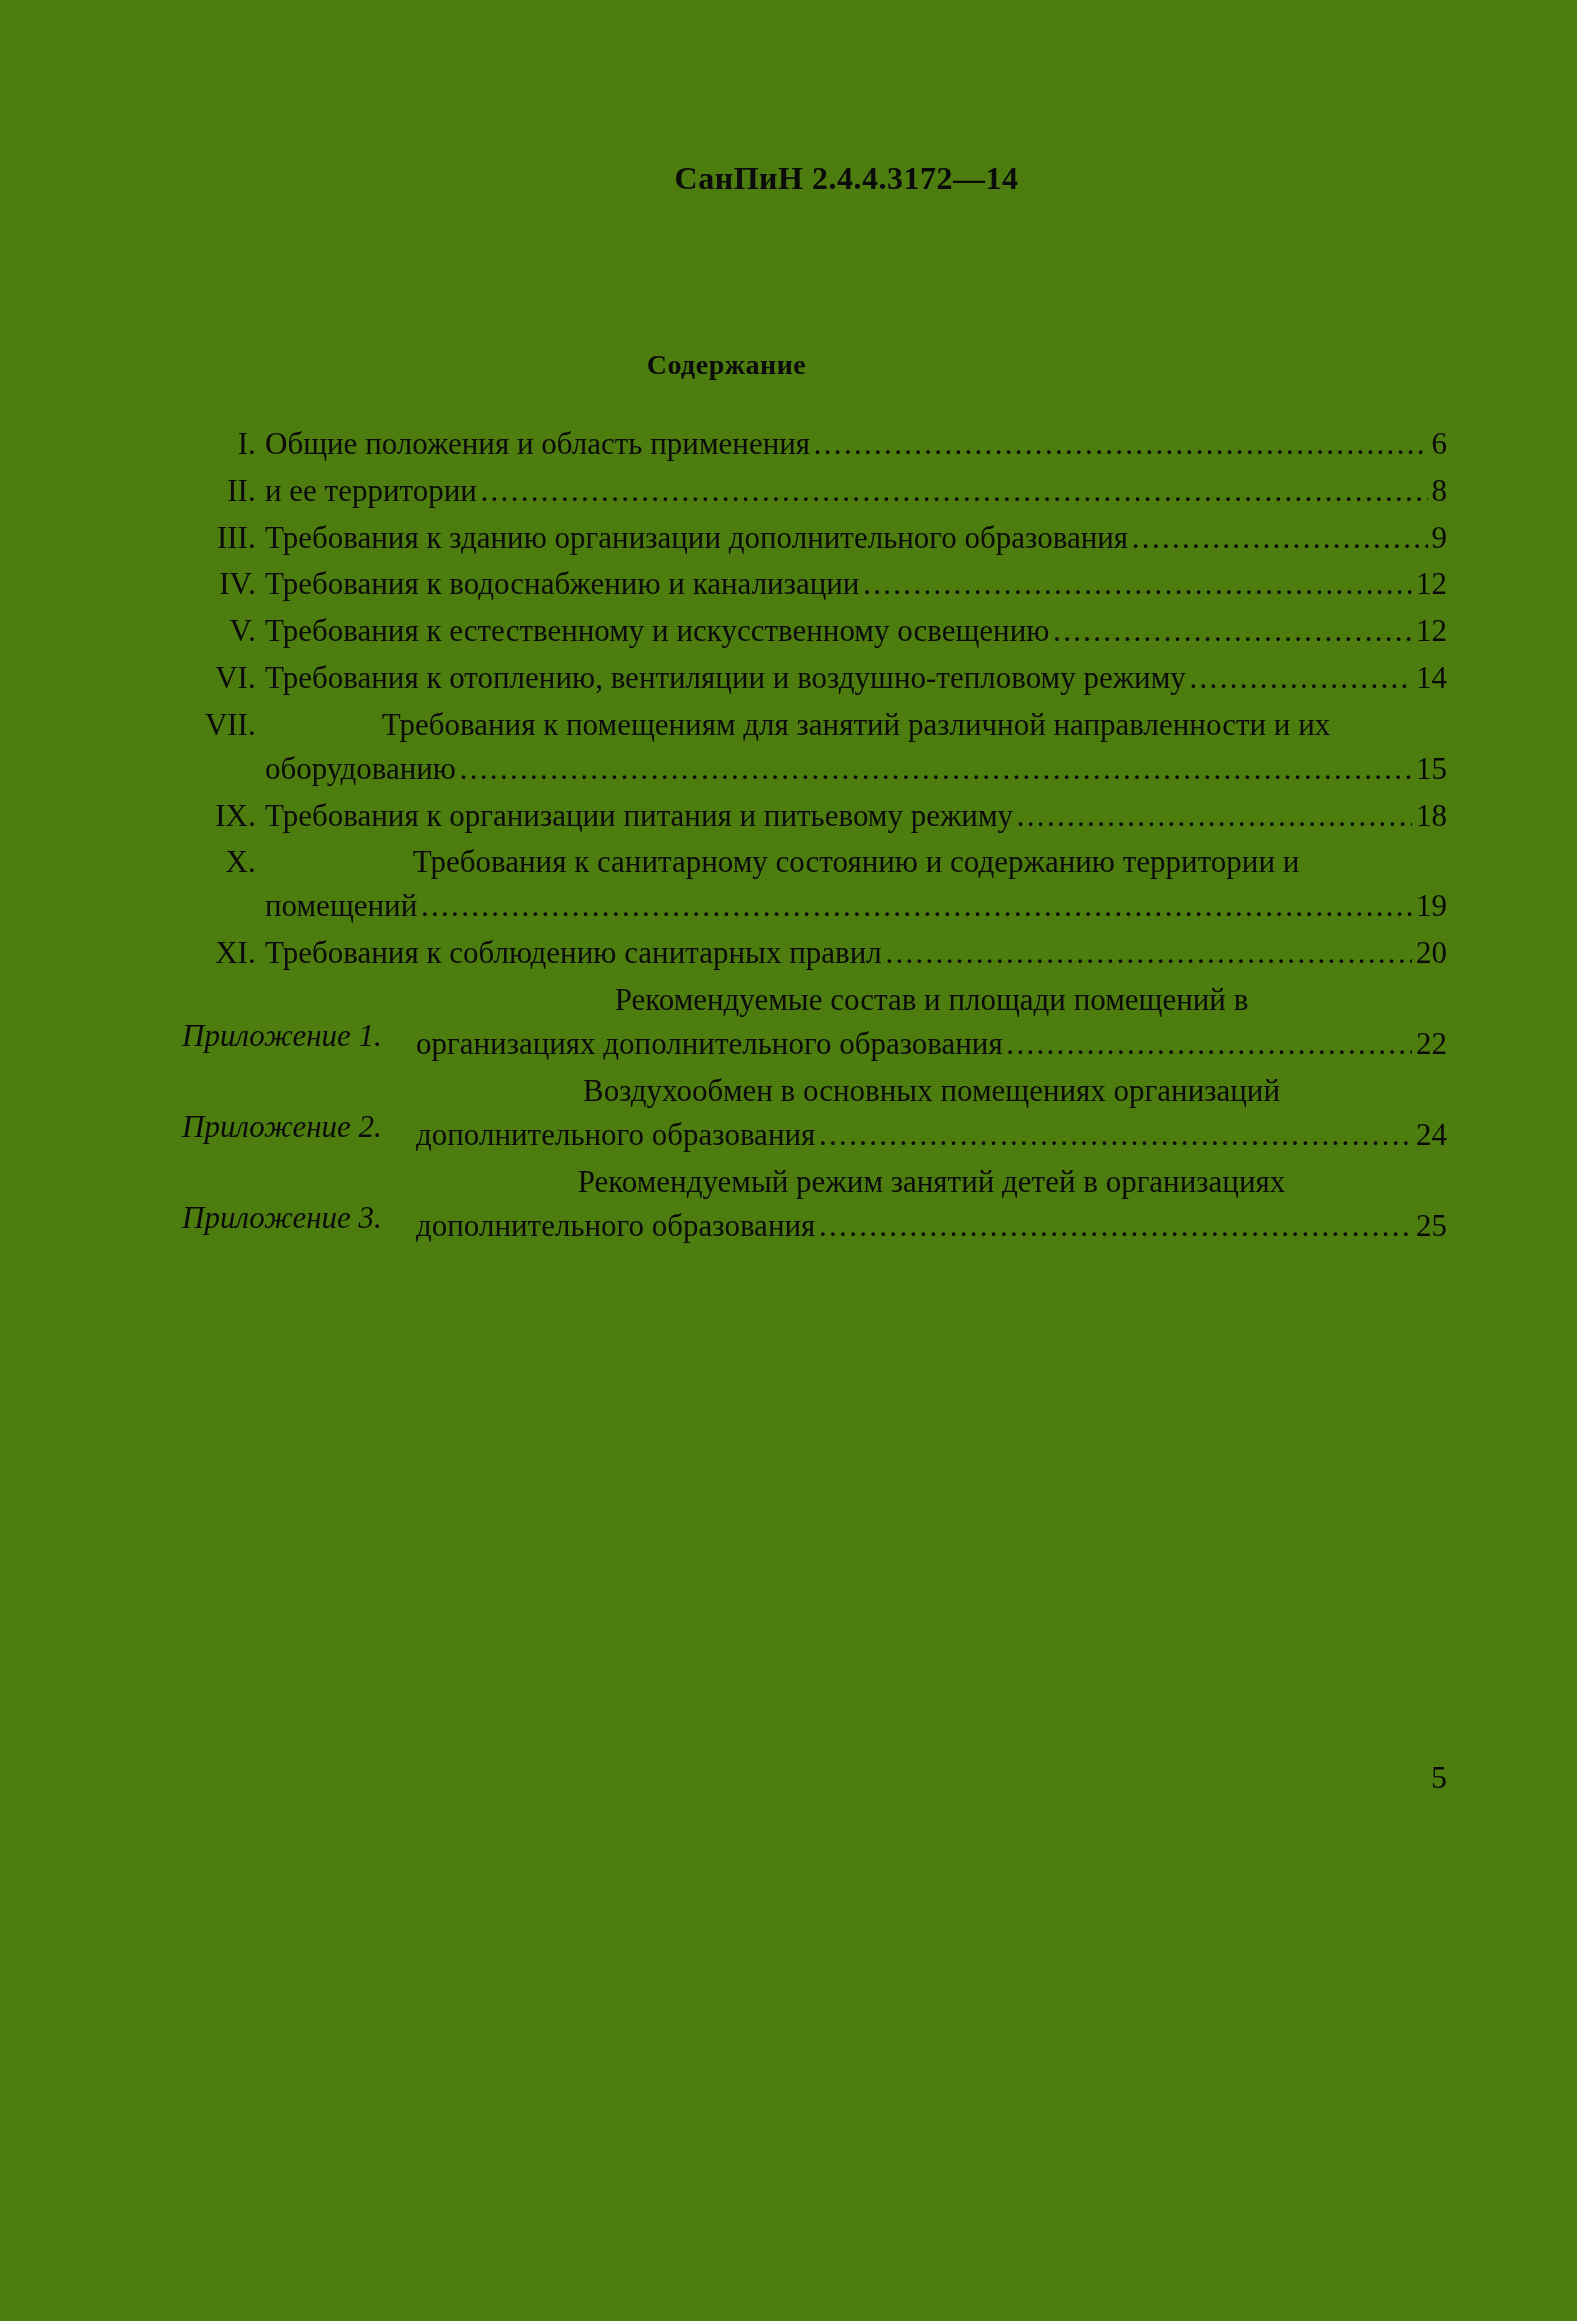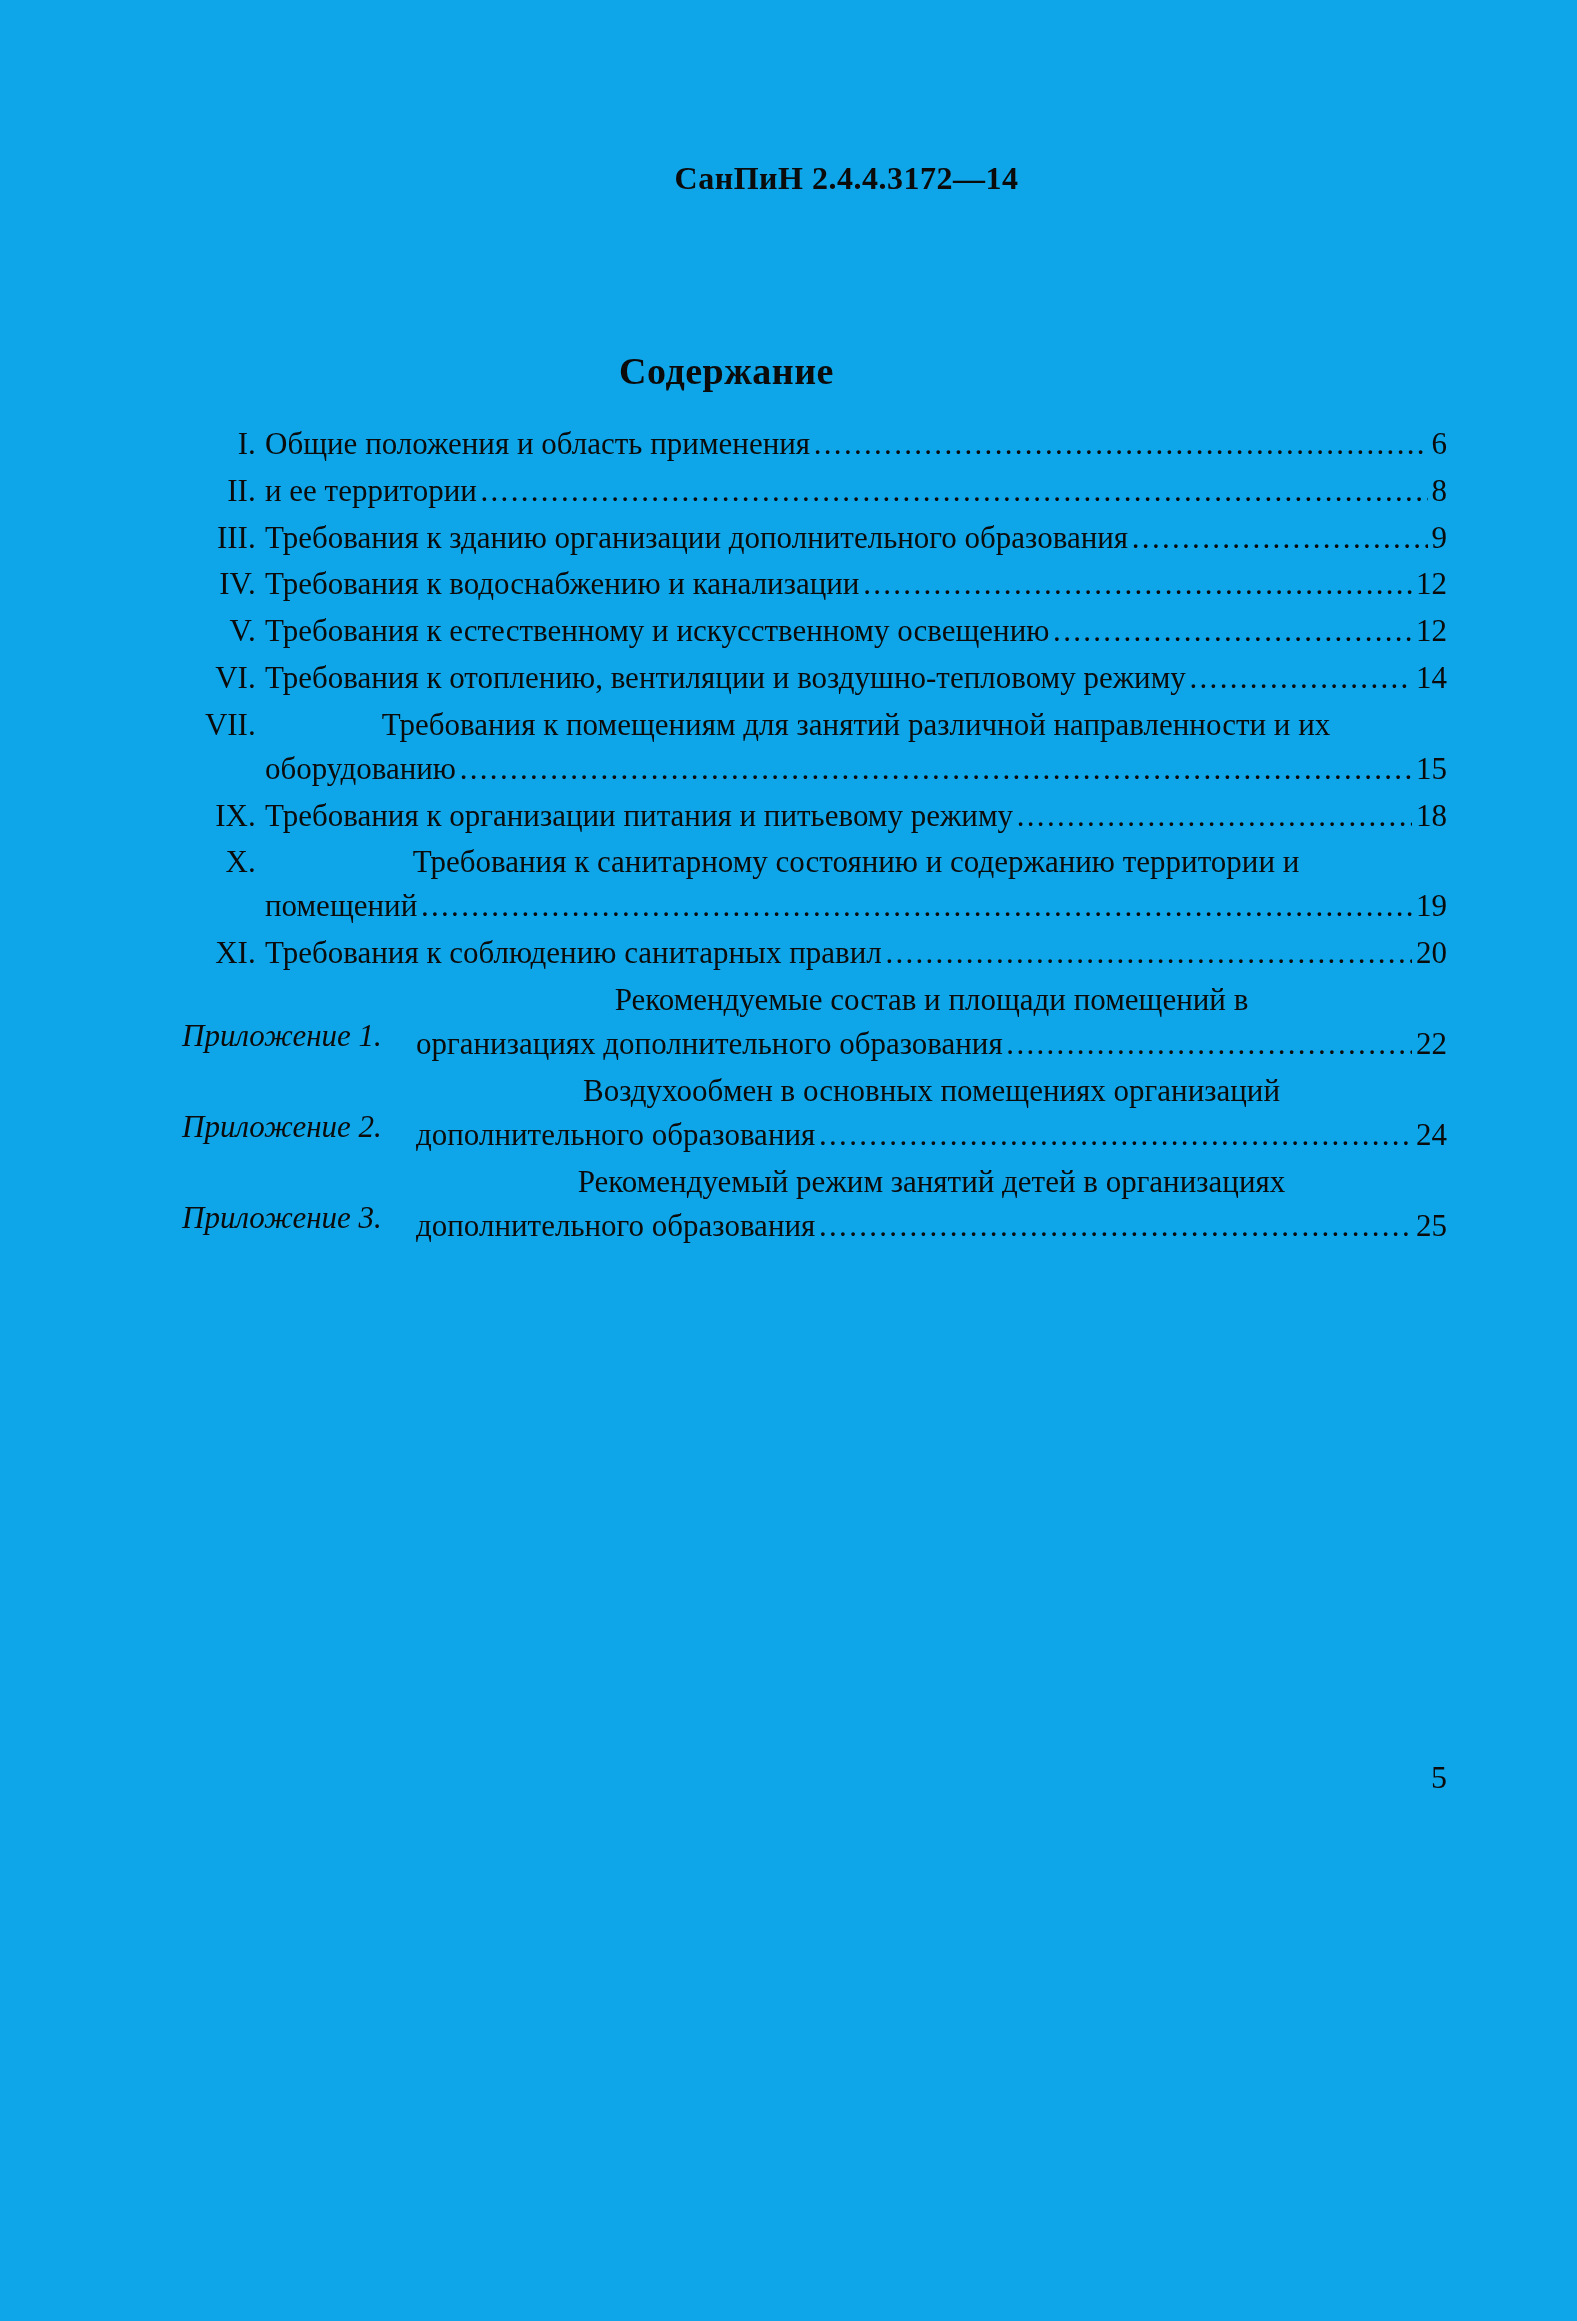--- a/index.html
+++ b/index.html
@@ -4,21 +4,21 @@
 <style>
   html, body {
     margin: 0;
     padding: 0;
     background: #ffffff;
   }
   .page {
     position: relative;
     width: 1578px;
     height: 2322px;
-    background: #0ea5e9;
+    background: #4d7c0f;
     font-family: "Liberation Serif", "DejaVu Serif", serif;
     color: #0b0b0b;
     overflow: hidden;
   }
   .doc-header {
     position: absolute;
     top: 160px;
     left: 182px;
     right: 131px;
     text-align: center;
@@ -28,21 +28,21 @@
     letter-spacing: 0.5px;
     white-space: nowrap;
   }
   .doc-title {
     position: absolute;
     top: 349px;
     left: 182px;
     right: 131px;
     text-align: center;
     transform: translateX(-88px);
-    font-size: 38px;
+    font-size: 28px;
     font-weight: bold;
     letter-spacing: 0.5px;
   }
   .toc {
     position: absolute;
     top: 422px;
     left: 182px;
     right: 131px;
     font-size: 31px;
     line-height: 44px;

